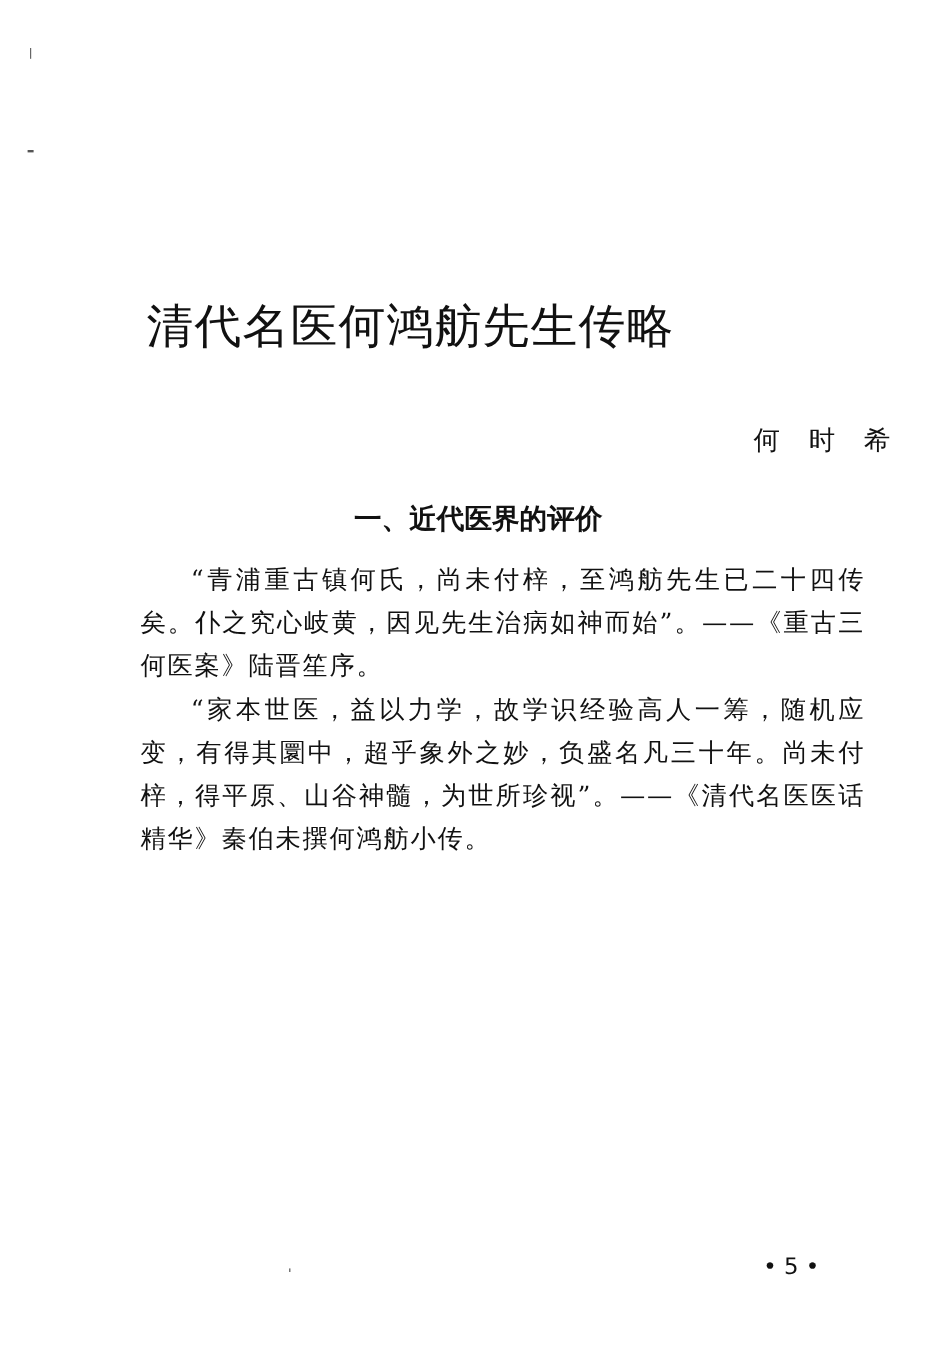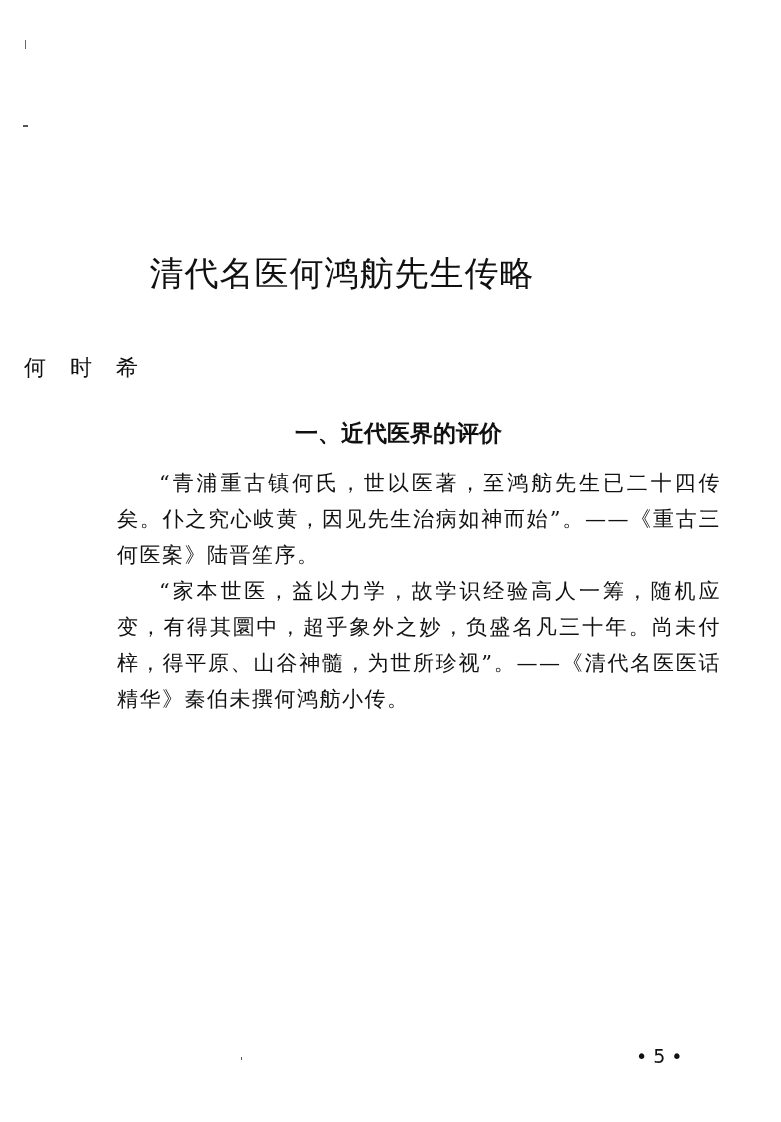--- a/index.html
+++ b/index.html
@@ -33,34 +33,34 @@
       left: 23px; top: 125px; width: 5px; height: 2px;
     }
     .mark-3 {
       left: 241px; top: 1057px; width: 1px; height: 3px;
     }
     .title {
       position: absolute;
       left: 0; width: 684px;
       top: 248px;
       text-align: center;
-      font-size: 34px;
+      font-size: 39px;
       letter-spacing: 1px;
       line-height: 50px;
       font-weight: normal;
       margin: 0;
     }
     .author {
       position: absolute;
       left: 0; width: 766px;
       top: 351px;
-      text-align: left;
+      text-align: right;
       font-size: 22px;
       letter-spacing: 24px;
-      padding-left: 24px;
+      padding-left: 7px;
       box-sizing: border-box;
       line-height: 34px;
     }
     .section-heading {
       position: absolute;
       left: 0; width: 781px;
       top: 415px;
       text-align: center;
       font-family: "DejaVu Sans", "Liberation Sans", sans-serif;
       font-weight: bold;
@@ -103,19 +103,19 @@
   <div class="mark mark-2"></div>
   <div class="mark mark-3"></div>
 
   <h1 class="title">清代名医何鸿舫先生传略</h1>
 
   <div class="author">何时希</div>
 
   <h2 class="section-heading">一、近代医界的评价</h2>
 
   <div class="body-text">
-    <p class="para">“青浦重古镇何氏，世以医著，至鸿舫先生已二十四传矣。仆之究心岐黄，因见先生治病如神而始”。——《重古三何医案》陆晋笙序。</p>
+    <p class="para">“青浦重古镇何氏，尚未付梓，至鸿舫先生已二十四传矣。仆之究心岐黄，因见先生治病如神而始”。——《重古三何医案》陆晋笙序。</p>
     <p class="para">“家本世医，益以力学，故学识经验高人一筹，随机应变，有得其圜中，超乎象外之妙，负盛名凡三十年。尚未付梓，得平原、山谷神髓，为世所珍视”。——《清代名医医话精华》秦伯未撰何鸿舫小传。</p>
   </div>
 
   <div class="page-number">• 5 •</div>
 
 </div>
 
 </body></html>

